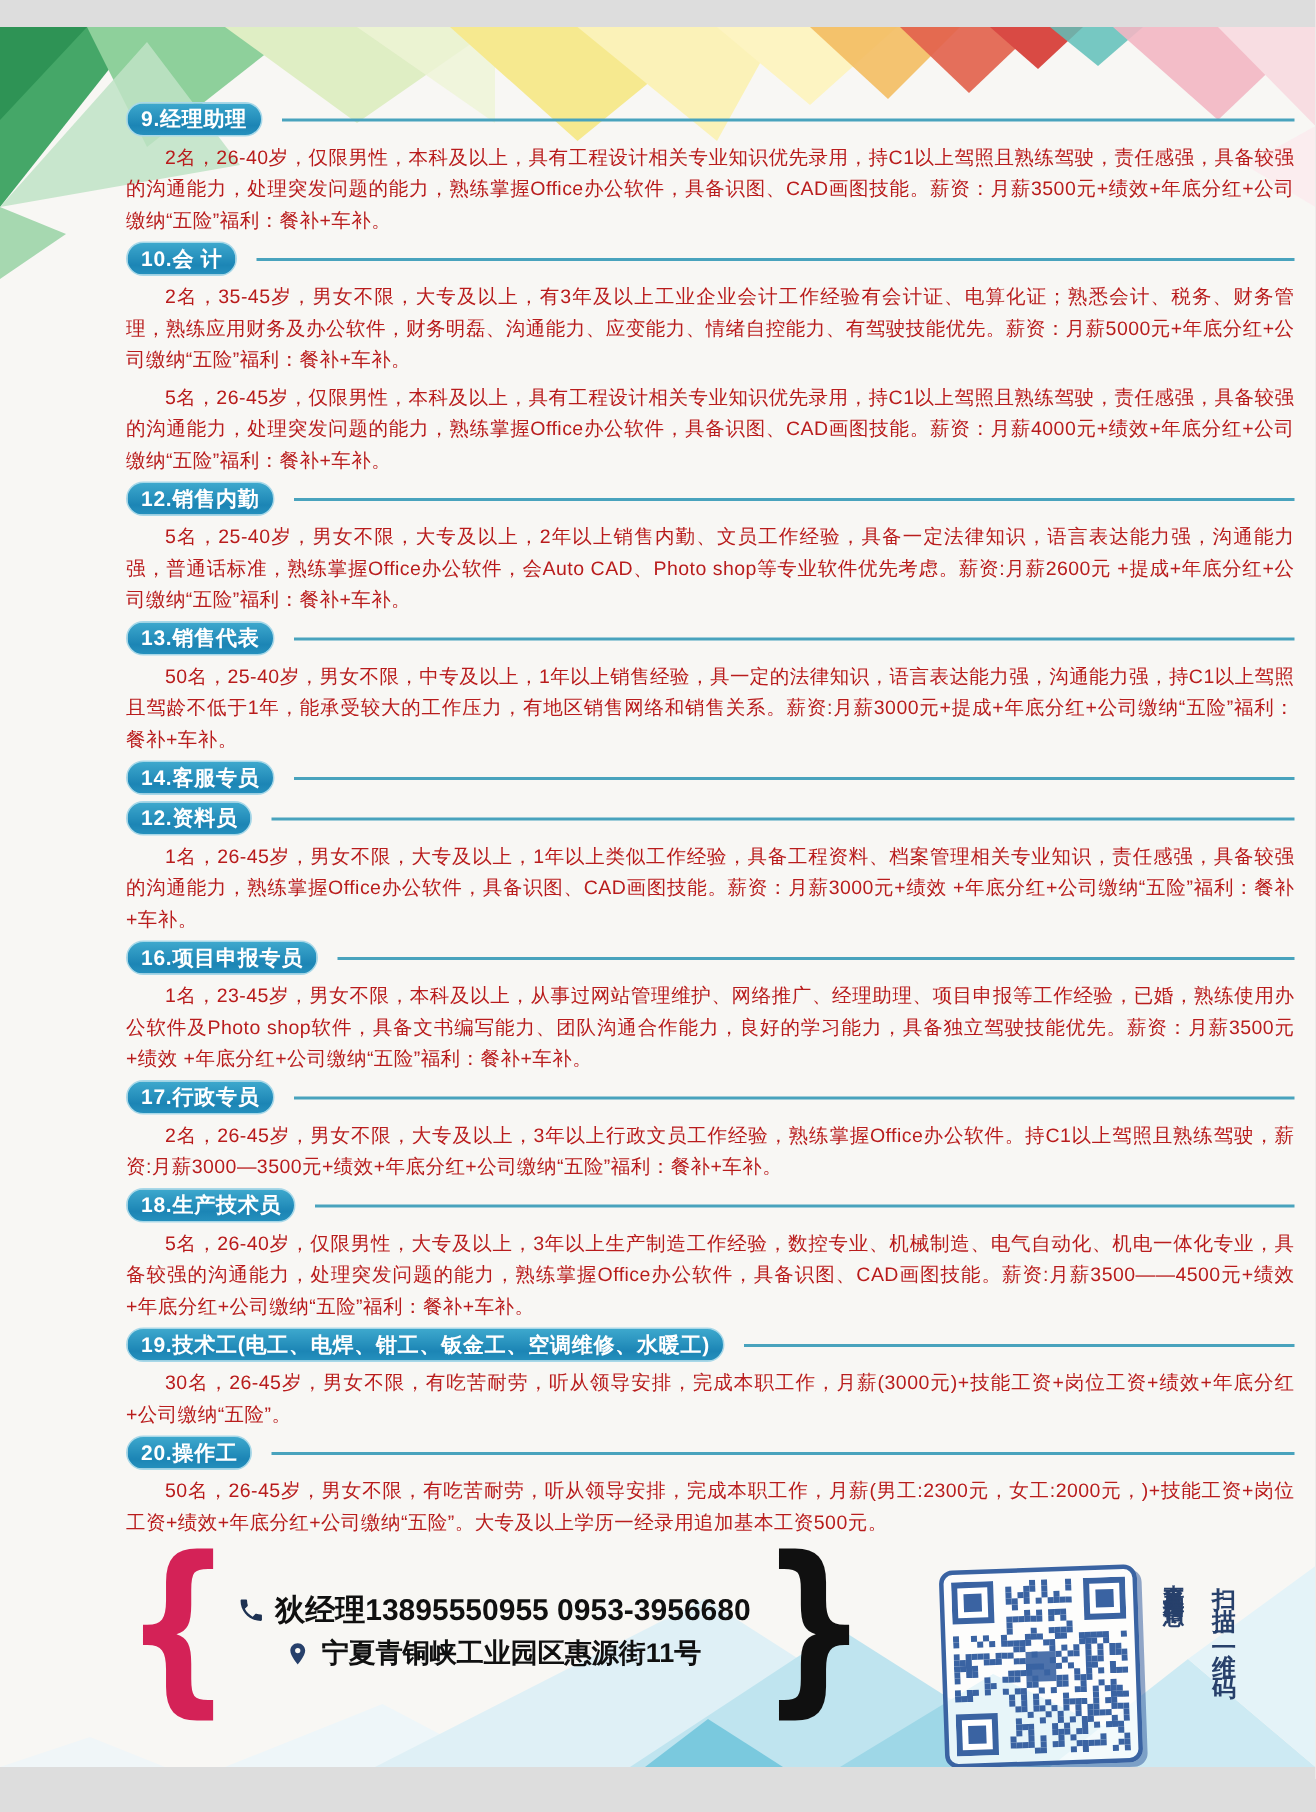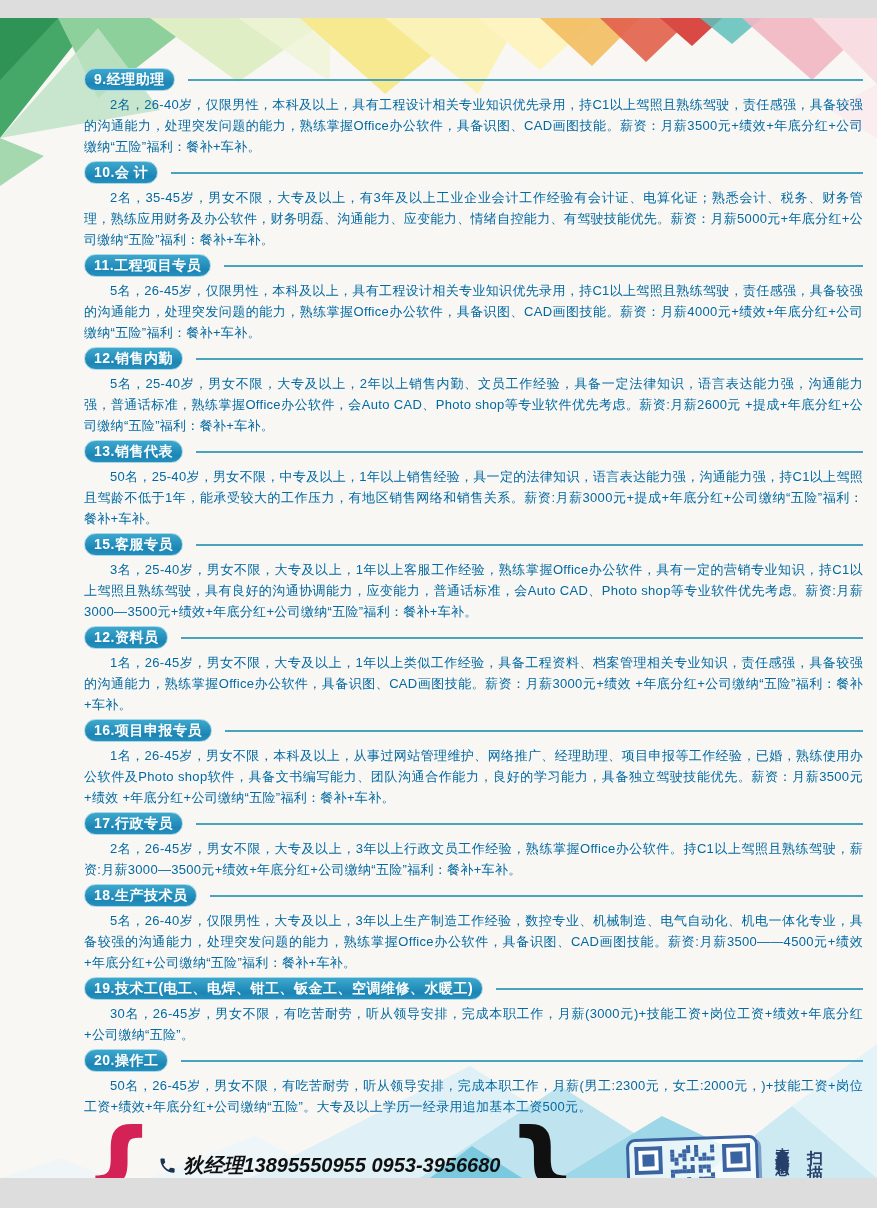--- a/index.html
+++ b/index.html
@@ -42,21 +42,21 @@
     letter-spacing:.5px;
   }
   .rule{
     flex:1;height:0;
     border-top:2px solid #49a3bd;
   }
   .job-desc{
     margin:0;
     font-size:13px;
     line-height:21px;
-    color:#0369a1;
+    color:#b91c1c;
     text-align:justify;
     text-indent:2em;
     letter-spacing:.3px;
   }
 
   
   .footer{
     position:relative;
     display:flex;
     align-items:flex-start;
@@ -82,21 +82,20 @@
     line-height:1.05;
     white-space:nowrap;
   }
   .slogan-line .pink{color:#d42257;}
   .slogan-line .black{color:#0d0d0d;margin-left:20px;}
   .contact-line,.address-line{
     display:flex;align-items:center;gap:7px;
     font-weight:bold;color:#101010;
     margin-top:4px;
     white-space:nowrap;
-    font-style:italic;
   }
   .contact-line{font-size:20px;}
   .address-line{font-size:18px;margin-top:3px;}
   .icon-svg{display:inline-block;vertical-align:middle;}
 
   .qr-group{
     margin-left:52px;
     display:flex;
     align-items:flex-start;
     padding-top:6px;
@@ -177,24 +176,20 @@
 
     <section class="job">
       <div class="job-header">
         <span class="pill">10.会  计</span>
         <span class="rule"></span>
       </div>
       <p class="job-desc">2名，35-45岁，男女不限，大专及以上，有3年及以上工业企业会计工作经验有会计证、电算化证；熟悉会计、税务、财务管理，熟练应用财务及办公软件，财务明磊、沟通能力、应变能力、情绪自控能力、有驾驶技能优先。薪资：月薪5000元+年底分红+公司缴纳“五险”福利：餐补+车补。</p>
     </section>
 
     <section class="job">
-      <div class="job-header">
-        <span class="pill">11.工程项目专员</span>
-        <span class="rule"></span>
-      </div>
       <p class="job-desc">5名，26-45岁，仅限男性，本科及以上，具有工程设计相关专业知识优先录用，持C1以上驾照且熟练驾驶，责任感强，具备较强的沟通能力，处理突发问题的能力，熟练掌握Office办公软件，具备识图、CAD画图技能。薪资：月薪4000元+绩效+年底分红+公司缴纳“五险”福利：餐补+车补。</p>
     </section>
 
     <section class="job">
       <div class="job-header">
         <span class="pill">12.销售内勤</span>
         <span class="rule"></span>
       </div>
       <p class="job-desc">5名，25-40岁，男女不限，大专及以上，2年以上销售内勤、文员工作经验，具备一定法律知识，语言表达能力强，沟通能力强，普通话标准，熟练掌握Office办公软件，会Auto CAD、Photo shop等专业软件优先考虑。薪资:月薪2600元 +提成+年底分红+公司缴纳“五险”福利：餐补+车补。</p>
     </section>
@@ -202,40 +197,39 @@
     <section class="job">
       <div class="job-header">
         <span class="pill">13.销售代表</span>
         <span class="rule"></span>
       </div>
       <p class="job-desc">50名，25-40岁，男女不限，中专及以上，1年以上销售经验，具一定的法律知识，语言表达能力强，沟通能力强，持C1以上驾照且驾龄不低于1年，能承受较大的工作压力，有地区销售网络和销售关系。薪资:月薪3000元+提成+年底分红+公司缴纳“五险”福利：餐补+车补。</p>
     </section>
 
     <section class="job">
       <div class="job-header">
-        <span class="pill">15.客服专员</span>
-        <span class="rule"></span>
-      </div>
-      <p class="job-desc">3名，25-40岁，男女不限，大专及以上，1年以上客服工作经验，熟练掌握Office办公软件，具有一定的营销专业知识，持C1以上驾照且熟练驾驶，具有良好的沟通协调能力，应变能力，普通话标准，会Auto CAD、Photo shop等专业软件优先考虑。薪资:月薪3000—3500元+绩效+年底分红+公司缴纳“五险”福利：餐补+车补。</p>
+        <span class="pill">14.客服专员</span>
+        <span class="rule"></span>
+      </div>
     </section>
 
     <section class="job">
       <div class="job-header">
         <span class="pill">12.资料员</span>
         <span class="rule"></span>
       </div>
       <p class="job-desc">1名，26-45岁，男女不限，大专及以上，1年以上类似工作经验，具备工程资料、档案管理相关专业知识，责任感强，具备较强的沟通能力，熟练掌握Office办公软件，具备识图、CAD画图技能。薪资：月薪3000元+绩效 +年底分红+公司缴纳“五险”福利：餐补+车补。</p>
     </section>
 
     <section class="job">
       <div class="job-header">
         <span class="pill">16.项目申报专员</span>
         <span class="rule"></span>
       </div>
-      <p class="job-desc">1名，26-45岁，男女不限，本科及以上，从事过网站管理维护、网络推广、经理助理、项目申报等工作经验，已婚，熟练使用办公软件及Photo shop软件，具备文书编写能力、团队沟通合作能力，良好的学习能力，具备独立驾驶技能优先。薪资：月薪3500元+绩效 +年底分红+公司缴纳“五险”福利：餐补+车补。</p>
+      <p class="job-desc">1名，23-45岁，男女不限，本科及以上，从事过网站管理维护、网络推广、经理助理、项目申报等工作经验，已婚，熟练使用办公软件及Photo shop软件，具备文书编写能力、团队沟通合作能力，良好的学习能力，具备独立驾驶技能优先。薪资：月薪3500元+绩效 +年底分红+公司缴纳“五险”福利：餐补+车补。</p>
     </section>
 
     <section class="job">
       <div class="job-header">
         <span class="pill">17.行政专员</span>
         <span class="rule"></span>
       </div>
       <p class="job-desc">2名，26-45岁，男女不限，大专及以上，3年以上行政文员工作经验，熟练掌握Office办公软件。持C1以上驾照且熟练驾驶，薪资:月薪3000—3500元+绩效+年底分红+公司缴纳“五险”福利：餐补+车补。</p>
     </section>
 

